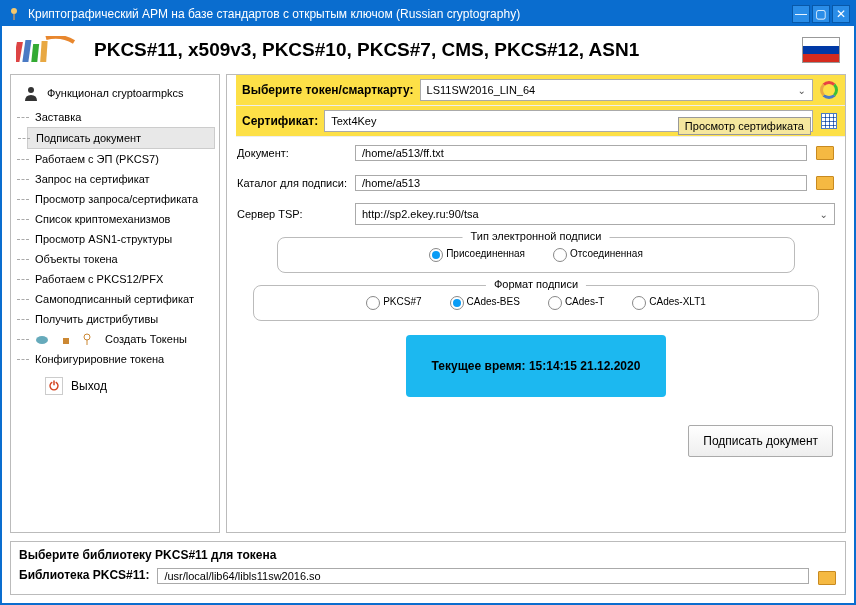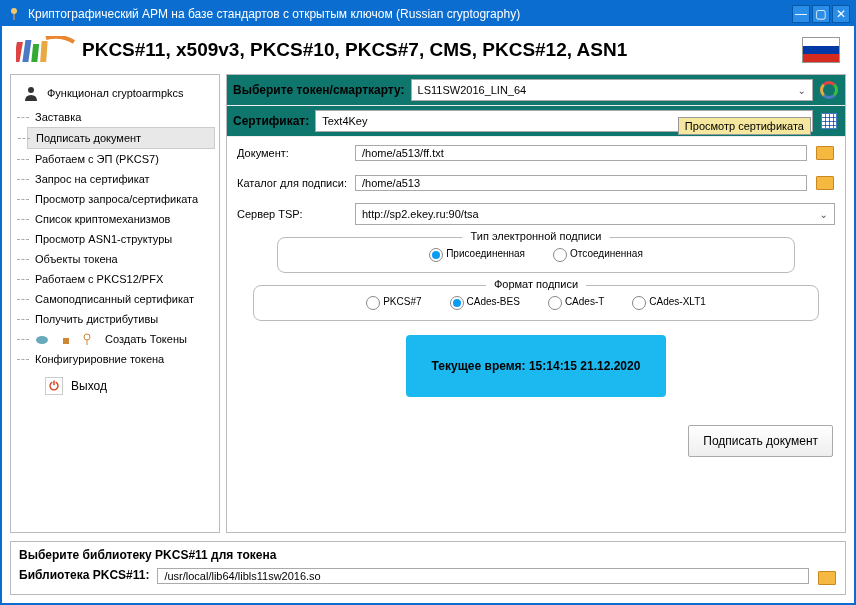--- a/index.html
+++ b/index.html
@@ -6,42 +6,42 @@
 body { background: #fff; font-size: 12px; }
 
 .window { width: 856px; height: 605px; border: 2px solid #0a6dcf; background: #fff; display: flex; flex-direction: column; }
 
 .titlebar { background: #0a6dcf; color: #fff; height: 24px; display: flex; align-items: center; padding: 0 4px; gap: 6px; }
 .titlebar-icon { width: 16px; height: 16px; display: flex; align-items: center; justify-content: center; }
 .titlebar-title { flex: 1; font-size: 12px; }
 .titlebar-btns { display: flex; gap: 2px; }
 .titlebar-btn { width: 18px; height: 18px; background: #2a8de8; border: 1px solid #0858a8; display: flex; align-items: center; justify-content: center; color: #fff; font-size: 12px; cursor: pointer; }
 
-.header-strip { padding: 10px 14px; display: flex; align-items: center; gap: 6px; }
+.header-strip { padding: 10px 14px; display: flex; align-items: center; gap: 18px; }
 .header-books { width: 60px; height: 28px; }
 .header-title { font-size: 19px; font-weight: bold; flex: 1; }
 .flag { width: 38px; height: 26px; background: linear-gradient(to bottom, #fff 33%, #0039a6 33%, #0039a6 66%, #d52b1e 66%); border: 1px solid #999; }
 
 .main-area { flex: 1; display: flex; padding: 0 8px 8px 8px; gap: 6px; }
 
 .sidebar { width: 210px; border: 1px solid #bbb; background: #fff; padding: 6px 4px; text-align: center; }
 .tree-root { display: flex; align-items: center; gap: 6px; padding: 4px 6px; font-size: 11px; }
 .tree-root-icon { width: 20px; height: 16px; }
 .tree-items { margin-left: 12px; margin-top: 2px; }
 .tree-item { display: flex; align-items: center; padding: 4px 8px; font-size: 11px; cursor: pointer; position: relative; }
 .tree-item::before { content: ''; width: 12px; height: 1px; border-top: 1px dashed #aaa; position: absolute; left: -10px; top: 50%; }
 .tree-item.selected { background: #e8e8e8; border: 1px solid #ccc; }
 .tree-item.with-icons { gap: 12px; }
 .exit-item { display: flex; align-items: center; gap: 8px; padding: 4px 8px; margin-left: 22px; margin-top: 4px; }
 .exit-icon { width: 18px; height: 18px; background: #fff; border: 1px solid #ccc; display: flex; align-items: center; justify-content: center; color: #d4421e; font-weight: bold; }
 
 .content { flex: 1; border: 1px solid #bbb; background: #fff; padding: 0; display: flex; flex-direction: column; position: relative; }
 
 .row { display: flex; align-items: center; padding: 4px 6px; gap: 6px; border-bottom: 1px solid #eee; }
-.row.shaded { background: #0f766e; }
+.row.shaded { background: #fde047; margin-left: 9px; }
 .row-label { font-size: 12px; }
 .row-label.bold { font-weight: bold; }
 .row-select { flex: 1; height: 22px; border: 1px solid #aaa; padding: 2px 6px; font-size: 11px; background: #fff; display: flex; align-items: center; justify-content: space-between; }
 .chev { font-size: 10px; color: #555; }
 .row-icon { width: 20px; height: 20px; cursor: pointer; display: flex; align-items: center; justify-content: center; }
 .folder-ico { width: 18px; height: 14px; background: #f5b942; border: 1px solid #c88a20; border-radius: 1px; }
 .grid-ico { width: 16px; height: 16px; border: 1px solid #4a7ac4; background: repeating-linear-gradient(#fff,#fff 3px,#4a7ac4 3px,#4a7ac4 4px), repeating-linear-gradient(90deg,#fff,#fff 3px,#4a7ac4 3px,#4a7ac4 4px); background-blend-mode: multiply; }
 .ring-ico { width: 18px; height: 18px; border: 3px solid; border-color: #e84343 #3abf3a #4a7ac4 #e8a843; border-radius: 50%; }
 
 .tooltip { position: absolute; right: 34px; top: 42px; background: #f5e79e; border: 1px solid #999; padding: 2px 6px; font-size: 11px; z-index: 10; }

